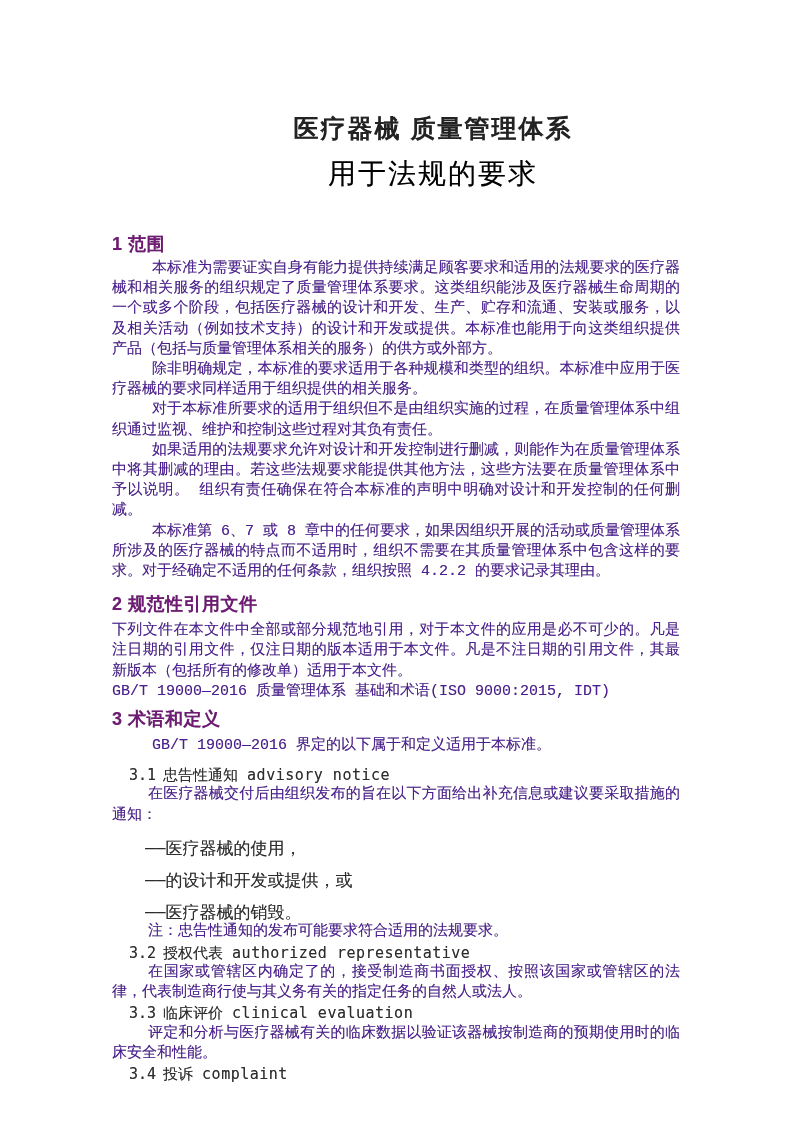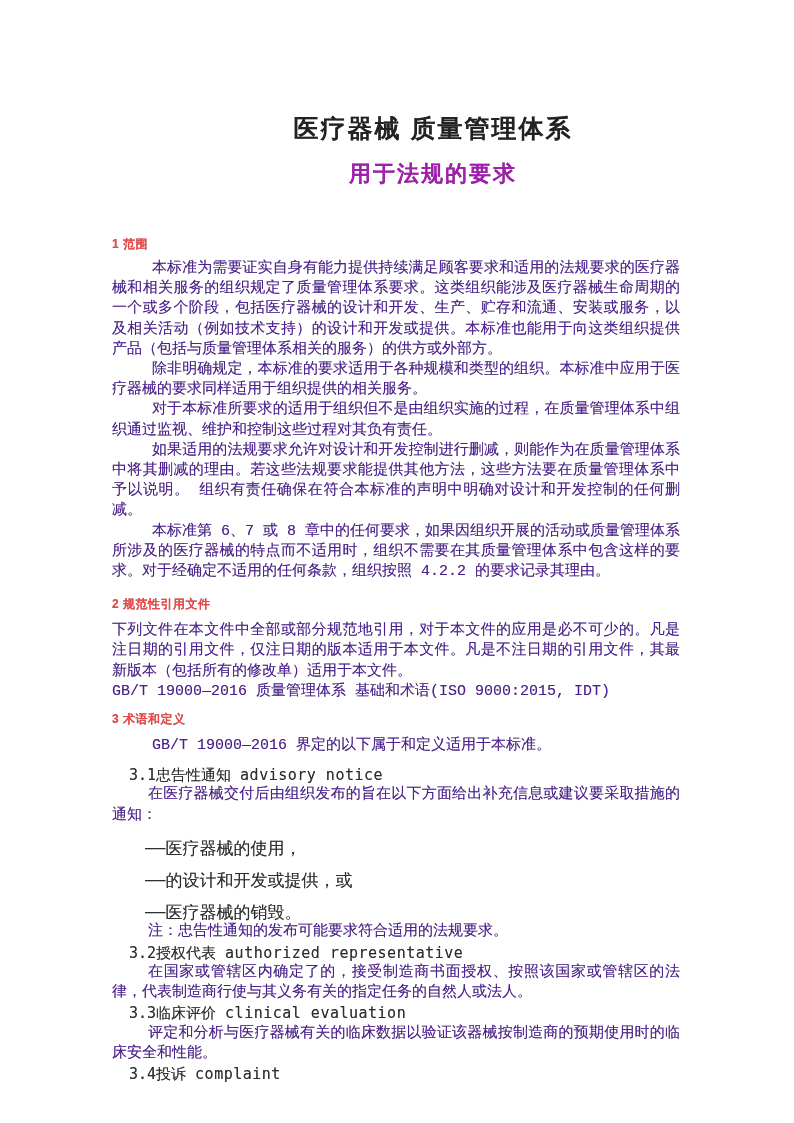--- a/index.html
+++ b/index.html
@@ -23,32 +23,32 @@
     margin:0;
     font-family:"Liberation Sans",sans-serif;
     font-weight:bold;
     font-size:25px;line-height:34px;
     letter-spacing:2px;
     color:#222;
   }
   .doc-subtitle{
     margin:13px 0 0 0;
     font-family:"Liberation Sans",sans-serif;
-    font-weight:bold;
-    font-size:22px;line-height:32px;
+    font-weight:normal;
+    font-size:28px;line-height:32px;
     letter-spacing:2px;
-    color:#a21caf;
+    color:#000000;
   }
   .sec-heading{
     margin:0;
     font-family:"Liberation Sans",sans-serif;
     font-weight:bold;
-    font-size:12px;line-height:20px;
+    font-size:18px;line-height:20px;
     letter-spacing:.5px;
-    color:#ef4444;
+    color:#701a75;
   }
   .h-scope{margin-top:44px;}
   .h-ref{margin-top:12px;}
   .h-terms{margin-top:7px;}
   .para{
     margin:0;
     font-family:Liberation Mono, monospace;
     font-size:15px;line-height:20.2px;
     text-align:justify;
     text-indent:40px;
@@ -58,21 +58,21 @@
   .pt2{margin-top:7px;}
   .no-indent{text-indent:0;}
   .intro{margin-top:7px;}
   .terms{margin-top:9px;}
   .term-heading{
     margin:0 0 0 17px;
     font-family:"DejaVu Sans Mono","Liberation Serif",serif;
     font-size:15px;line-height:20.2px;
     text-indent:0;
   }
-  .t-num{margin-right:0;text-align:center;}
+  .t-num{margin-right:7px;text-align:center;}
   .t-zh{margin-right:9px;}
   .t-en{letter-spacing:.5px;}
   .term-def{text-indent:36px;}
   .dash-item{
     margin:12px 0 0 33px;
     font-family:"DejaVu Sans Mono","Liberation Serif",serif;
     font-size:17px;line-height:20.2px;
     text-indent:0;
   }
   .term-note{text-indent:36px;}

